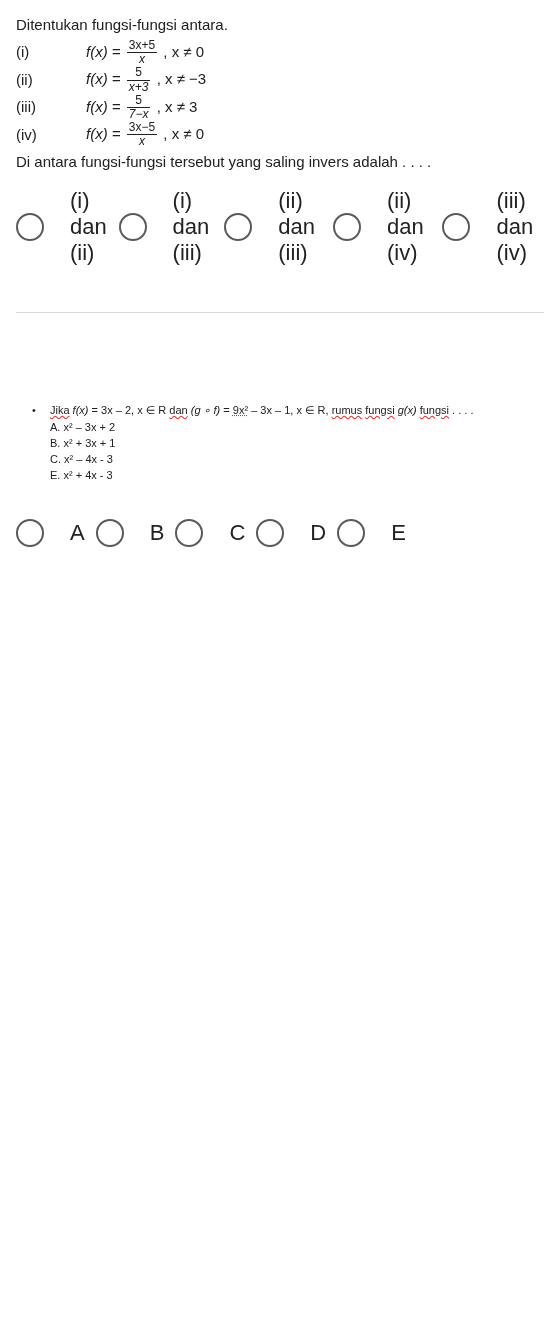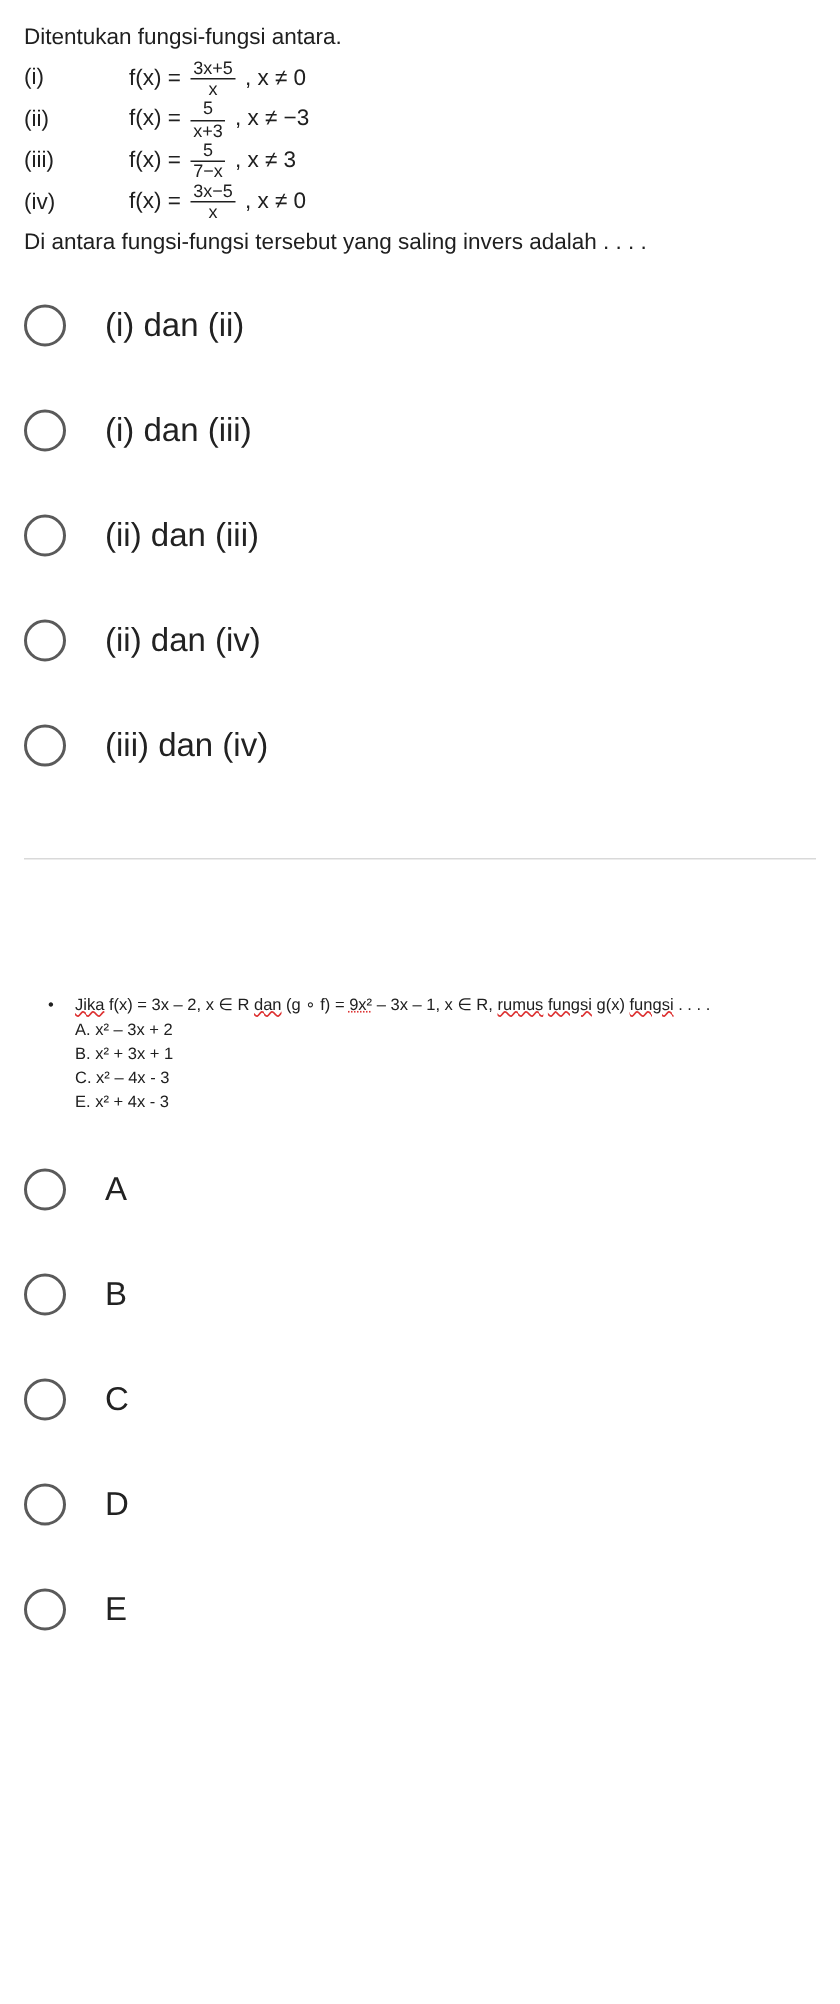--- a/index.html
+++ b/index.html
@@ -8,33 +8,33 @@
     background: #fff;
     color: #202020;
     width: 560px;
     padding: 16px 16px 30px 16px;
   }
   .q-block { margin-bottom: 40px; }
   .q-intro { font-size: 15px; margin-bottom: 6px; }
   .stmt-row { display: flex; align-items: center; font-size: 15px; line-height: 1.5; }
   .stmt-lbl { display: inline-block; width: 70px; }
   .stmt-expr { white-space: nowrap; }
-  .fi { }
+  .fi { font-style: italic; }
   .frac {
     display: inline-block;
     vertical-align: middle;
     text-align: center;
     font-size: 12px;
     line-height: 1.1;
     margin: 0 2px;
   }
   .frac .num { display: block; padding: 0 2px; }
   .frac .den { display: block; border-top: 1px solid #202020; padding: 0 2px; }
   .q-trail { font-size: 15px; margin: 4px 0 12px 0; }
-  .options { display: flex; flex-direction: column; }
+  .options { display: flex; flex-direction: row; gap: 11px; }
   .option {
     display: flex;
     align-items: center;
     min-height: 70px;
     padding: 6px 0;
     cursor: pointer;
   }
   .radio-outer {
     width: 28px; height: 28px;
     border: 2px solid #5a5a5a;

